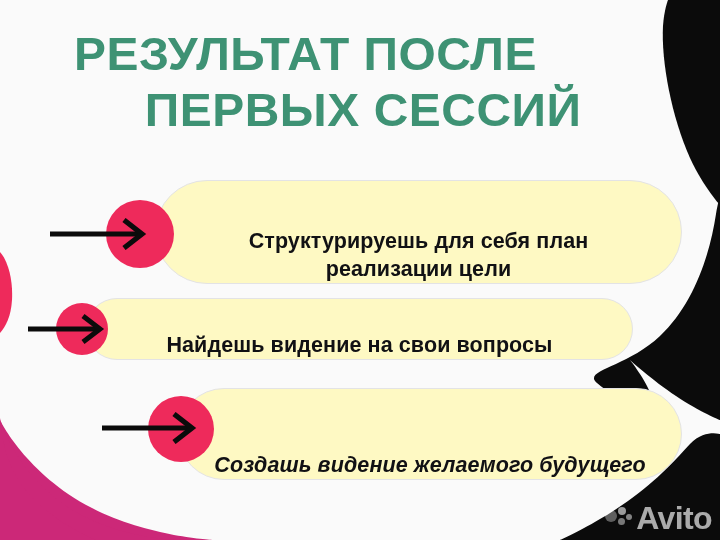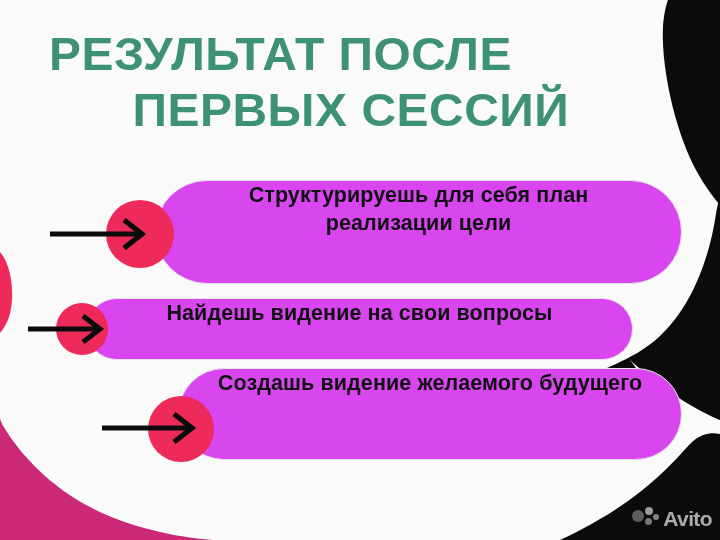--- a/index.html
+++ b/index.html
@@ -20,62 +20,63 @@
   
   .deco { position:absolute; pointer-events:none; }
   #deco-svg { position:absolute; left:0; top:0; width:720px; height:540px; }
 
   
   .title-block {
     position:absolute;
     left:0px; top:26px;
     width:640px;
     z-index:5;
+    padding-left:25px;
   }
   .title-line {
     color:#3e9274;
     font-family:"Liberation Sans", sans-serif;
     font-weight:bold;
     font-size:47px;
     line-height:56px;
     letter-spacing:0.5px;
     white-space:nowrap;
     transform:scaleX(1.02);
     transform-origin:left center;
   }
   .title-line.l1 { padding-left:48px; text-align:left; }
   .title-line.l2 { padding-left:48px; text-align:center; padding-right:0px; }
 
   
   .card {
     position:absolute;
-    background:#d946ef;
+    background:#fef9c3;
     border:1.6px solid #e3e3e5;
     border-radius:999px;
     display:flex;
-    align-items:flex-start;
+    align-items:flex-end;
     justify-content:center;
     text-align:center;
     z-index:6;
     box-shadow:0 0 0 0 rgba(0,0,0,0);
   }
   .card-text {
     color:#111114;
     font-family:"Liberation Sans", sans-serif;
     font-weight:bold;
     font-size:21.5px;
     line-height:28px;
     letter-spacing:0.1px;
     padding:0 26px;
   }
 
   #card-1 { left:155px; top:180px;  width:527px; height:104px; }
   #card-1 .card-text { padding:0 34px; }
   #card-2 { left:86px;  top:298px;  width:547px; height:62px;  }
-  #card-3 { left:178px; top:368px;  width:504px; height:92px;  }
+  #card-3 { left:178px; top:388px;  width:504px; height:92px;font-style:italic;  }
   #card-3 .card-text { padding:0 30px; }
 
   
   .arrow-group { position:absolute; z-index:8; }
   .dot {
     position:absolute;
     border-radius:50%;
     background:#ee2a5b;
   }
   .arrow-svg { position:absolute; }
@@ -105,21 +106,21 @@
   }
   #avito-dots { position:relative; width:26px; height:22px; }
   #avito-dots i { position:absolute; border-radius:50%; display:block; }
   #avito-dots i.d1 { left:0px;  top:3px;  width:12px; height:12px; background:rgba(255,255,255,0.42); }
   #avito-dots i.d2 { left:13px; top:0px;  width:8px;  height:8px;  background:rgba(255,255,255,0.72); }
   #avito-dots i.d3 { left:13px; top:11px; width:7px;  height:7px;  background:rgba(255,255,255,0.55); }
   #avito-dots i.d4 { left:21px; top:7px;  width:6px;  height:6px;  background:rgba(255,255,255,0.60); }
   #avito-word {
     font-family:"Liberation Sans", sans-serif;
     font-weight:bold;
-    font-size:21px;
+    font-size:32px;
     line-height:27px;
     color:rgba(255,255,255,0.80);
     letter-spacing:-0.6px;
   }
 </style>
 </head>
 <body>
 
 <div id="stage">
 

